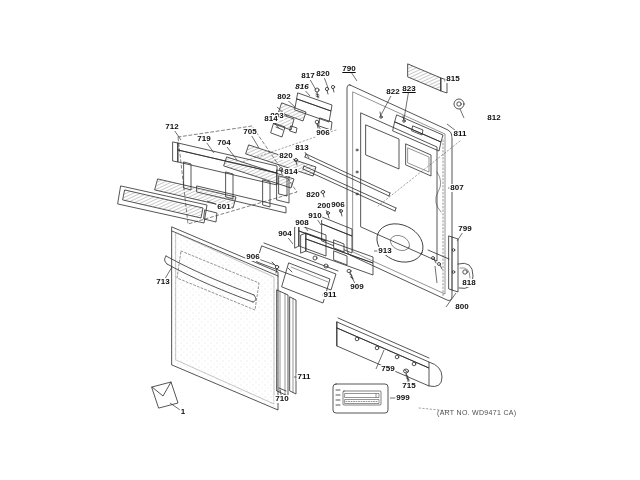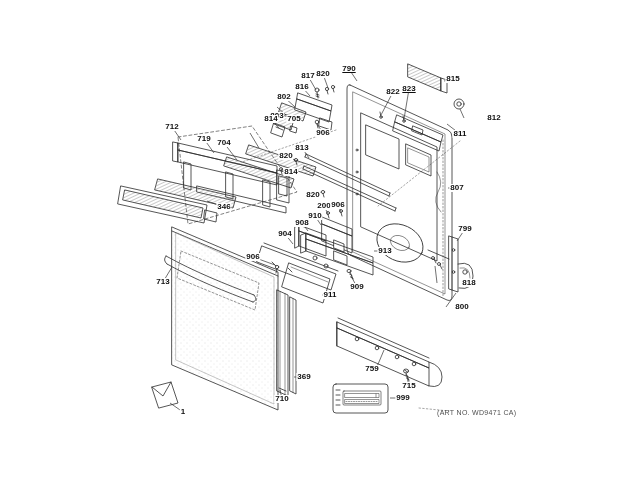--- a/index.html
+++ b/index.html
@@ -283,32 +283,32 @@
       <line x1="330" y1="295" x2="322" y2="295" stroke="#333" stroke-width="0.7"></line>
       <line x1="376" y1="369" x2="384" y2="350" stroke="#333" stroke-width="0.7"></line>
       <line x1="409" y1="386" x2="407" y2="377" stroke="#333" stroke-width="0.7"></line>
       <line x1="403" y1="398" x2="390" y2="398" stroke="#333" stroke-width="0.7"></line>
     </svg>
 
   <div id="callout-layer">
       <div class="callout" style="left: 172px; top: 127px;">712</div>
       <div class="callout" style="left: 204px; top: 139px;">719</div>
       <div class="callout" style="left: 224px; top: 143px;">704</div>
-      <div class="callout" style="left: 250px; top: 119px; margin-left: 44px;">705</div>
-      <div class="callout" style="left: 224px; top: 207px;">346</div>
+      <div class="callout" style="left: 250px; top: 132px;">705</div>
+      <div class="callout" style="left: 224px; top: 207px;">601</div>
       <div class="callout" style="left: 163px; top: 282px;">713</div>
-      <div class="callout" style="left: 304px; top: 377px;">369</div>
+      <div class="callout" style="left: 304px; top: 377px;">711</div>
       <div class="callout" style="left: 282px; top: 399px;">710</div>
       <div class="callout" style="left: 183px; top: 412px;">1</div>
       <div class="callout" style="left: 284px; top: 97px;">802</div>
       <div class="callout" style="left: 277px; top: 116px;">803</div>
       <div class="callout" style="left: 271px; top: 119px;">814</div>
       <div class="callout" style="left: 308px; top: 76px;">817</div>
       <div class="callout" style="left: 323px; top: 74px;">820</div>
-      <div class="callout" style="left: 302px; top: 87px;">816</div>
+      <div class="callout" style="left: 302px; top: 87px; font-style: italic;">816</div>
       <div class="callout" style="left: 323px; top: 133px;">906</div>
       <div class="callout" style="left: 349px; top: 69px; text-decoration: underline;">790</div>
       <div class="callout" style="left: 393px; top: 92px;">822</div>
       <div class="callout" style="left: 409px; top: 89px; text-decoration: underline;">823</div>
       <div class="callout" style="left: 453px; top: 79px;">815</div>
       <div class="callout" style="left: 464px; top: 118px; margin-left: 30px;">812</div>
       <div class="callout" style="left: 460px; top: 134px;">811</div>
       <div class="callout" style="left: 457px; top: 188px;">807</div>
       <div class="callout" style="left: 465px; top: 229px;">799</div>
       <div class="callout" style="left: 437px; top: 283px; margin-left: 32px;">818</div>
@@ -319,19 +319,19 @@
       <div class="callout" style="left: 313px; top: 195px;">820</div>
       <div class="callout" style="left: 324px; top: 206px;">200</div>
       <div class="callout" style="left: 338px; top: 205px;">906</div>
       <div class="callout" style="left: 315px; top: 216px;">910</div>
       <div class="callout" style="left: 302px; top: 223px;">908</div>
       <div class="callout" style="left: 285px; top: 234px;">904</div>
       <div class="callout" style="left: 253px; top: 257px;">906</div>
       <div class="callout" style="left: 385px; top: 251px;">913</div>
       <div class="callout" style="left: 357px; top: 287px; text-align: center;">909</div>
       <div class="callout" style="left: 330px; top: 295px;">911</div>
-      <div class="callout" style="left: 372px; top: 369px; text-align: right;">759</div>
+      <div class="callout" style="left: 388px; top: 369px; text-align: right;">759</div>
       <div class="callout" style="left: 409px; top: 386px;">715</div>
       <div class="callout" style="left: 403px; top: 398px;">999</div>
     </div>
 
   <div class="artno">(ART NO. WD9471 CA)</div>
 </div>
 
 </body></html>

